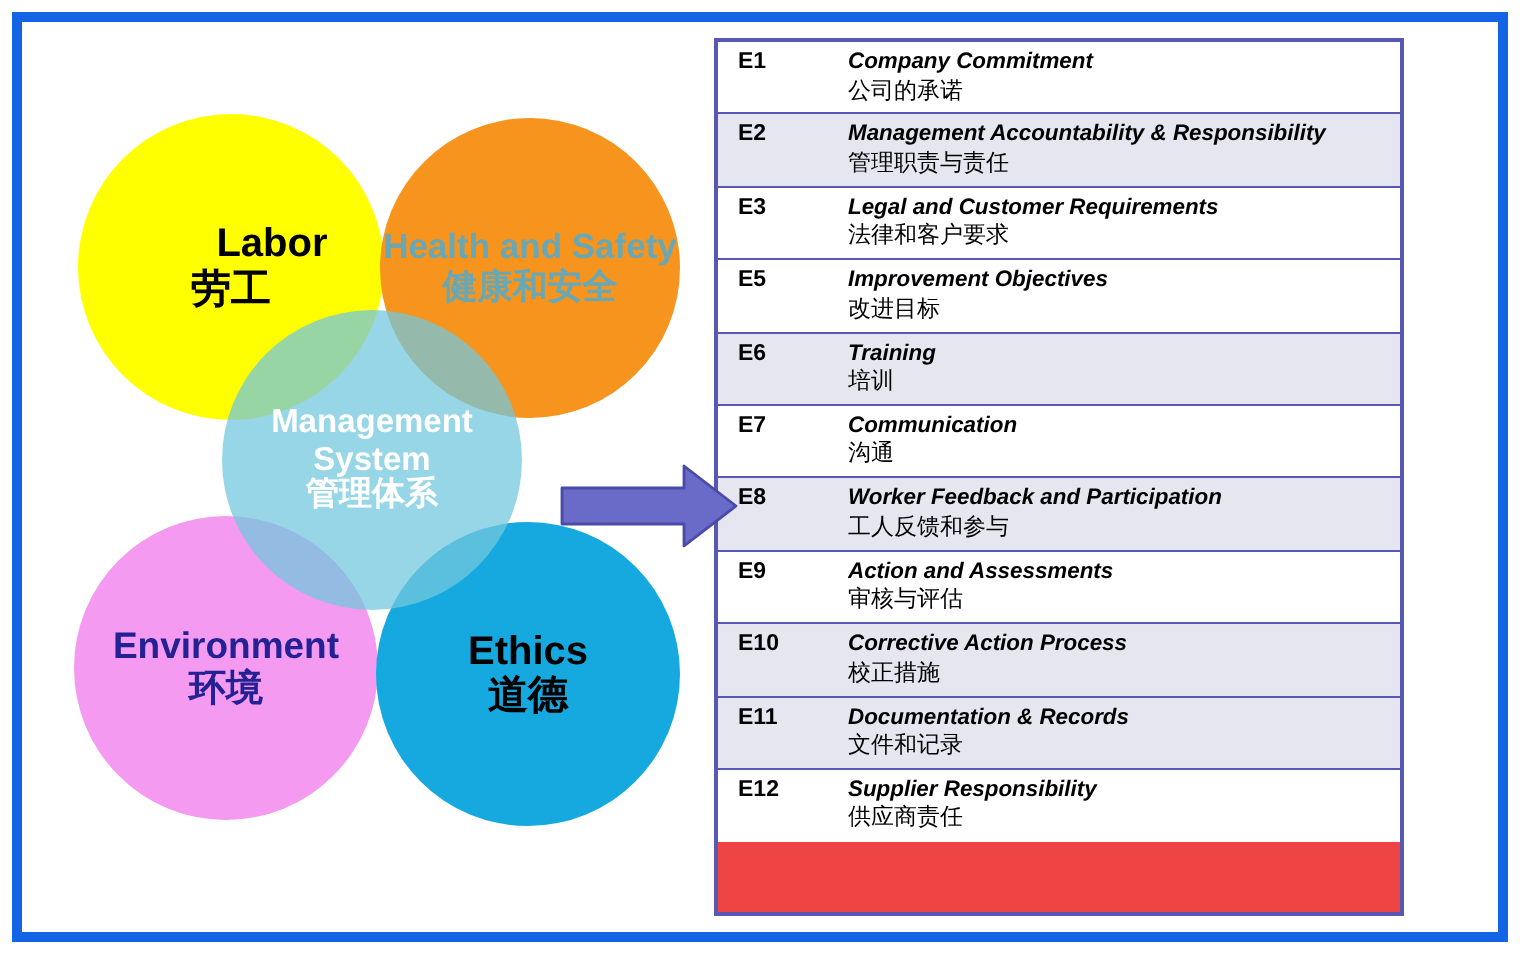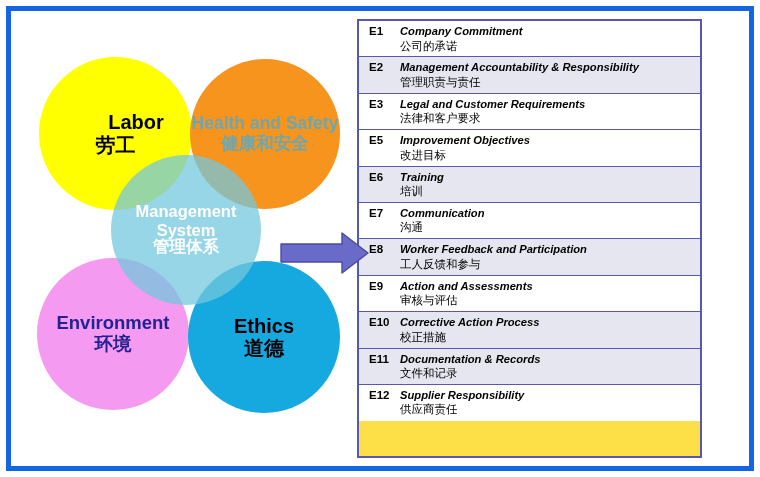--- a/index.html
+++ b/index.html
@@ -129,21 +129,21 @@
 
   
   .table-wrap {
     position: absolute;
     left: 357px;
     top: 19px;
     width: 345px;
     height: 439px;
     border: 2px solid #5757b4;
     box-sizing: border-box;
-    background: #fde047;
+    background: #ef4444;
   }
   .row {
     display: flex;
     align-items: flex-start;
     height: 36.4px;
     box-sizing: border-box;
     border-bottom: 1.6px solid #5757b4;
     padding-top: 3px;
   }
   .row:last-child { border-bottom: none; }
@@ -157,20 +157,21 @@
     box-sizing: border-box;
     font-size: 11.5px;
     font-weight: bold;
     color: #000000;
     line-height: 15px;
   }
   .txt {
     flex: 1 1 auto;
     padding-right: 2px;
     overflow: hidden;
+    margin-left: 24px;
   }
   .txt .en {
     font-size: 11.2px;
     font-weight: bold;
     font-style: italic;
     color: #000000;
     line-height: 14.5px;
     white-space: nowrap;
   }
   .txt .zh {

